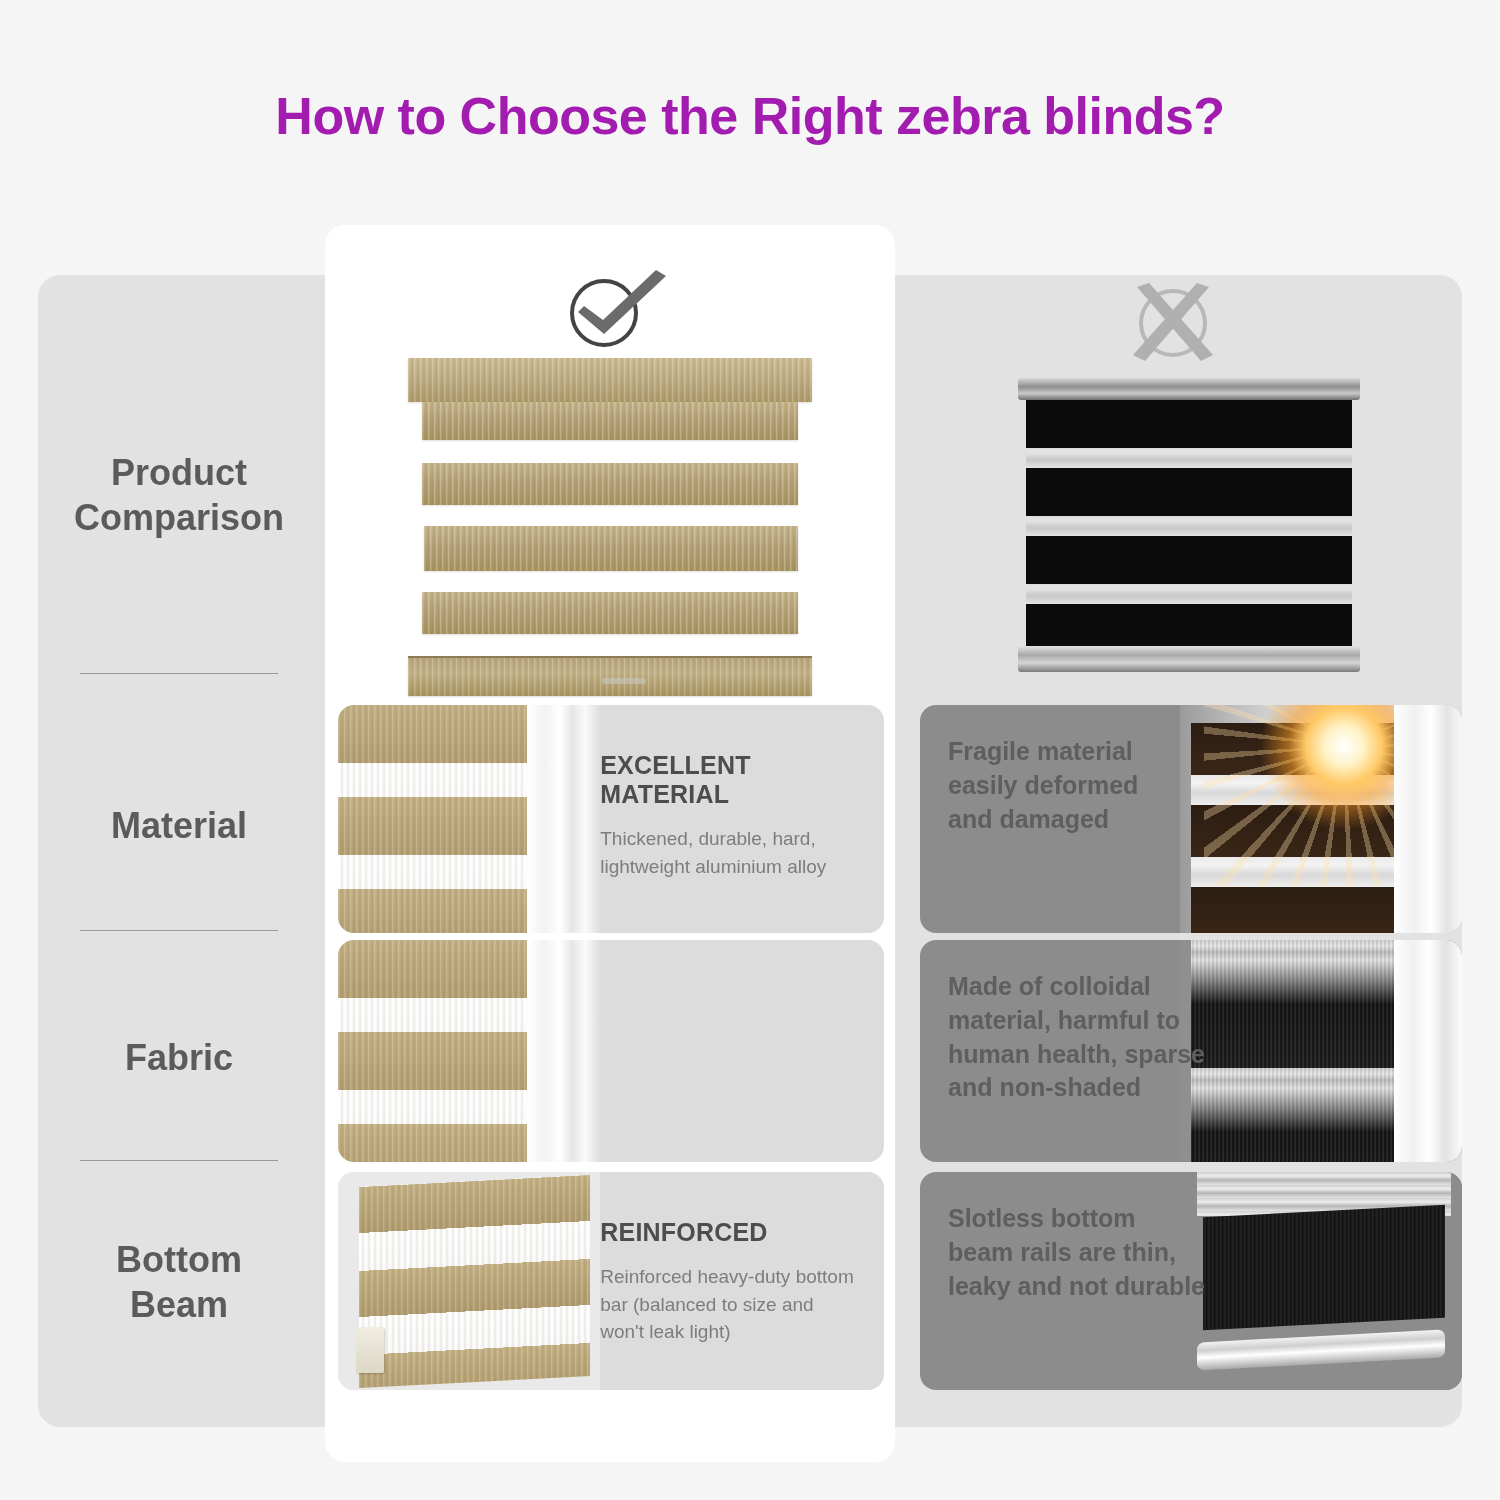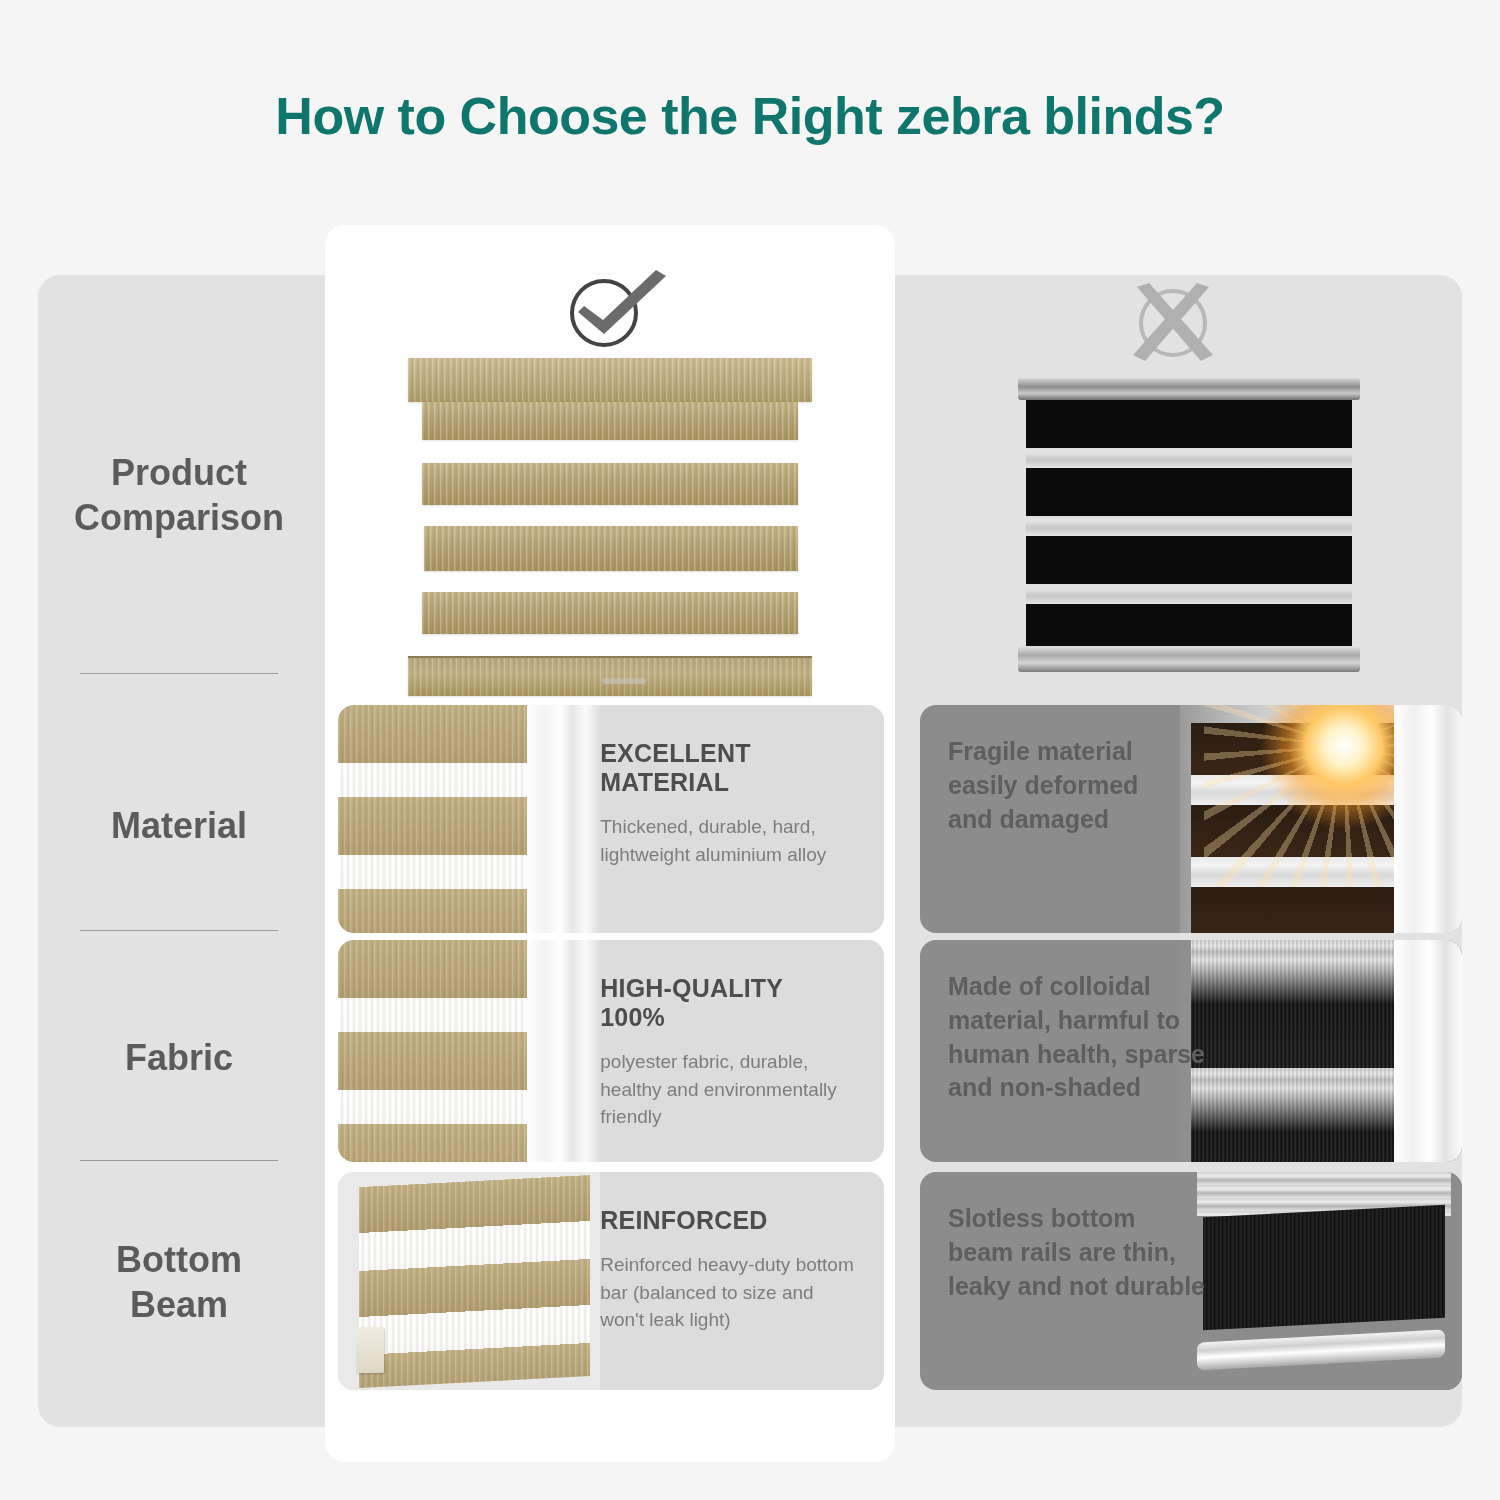--- a/index.html
+++ b/index.html
@@ -9,21 +9,21 @@
     font-family: "Liberation Sans", sans-serif;
     overflow: hidden;
   }
   .page { position: relative; width: 1500px; height: 1500px; background: #f5f5f5; }
 
   
   .title {
     position: absolute; left: 0; top: 86px; width: 1500px;
     text-align: center;
     font-size: 52px; font-weight: bold; letter-spacing: -0.5px;
-    color: #0f766e;
+    color: #a21caf;
   }
 
   
   .gray-panel {
     position: absolute; left: 38px; top: 275px;
     width: 1424px; height: 1152px;
     background: #e2e2e2;
     border-radius: 22px;
   }
 
@@ -158,21 +158,21 @@
 
   .feat-text {
     position: absolute; right: 0; top: 0; bottom: 0; width: 56%;
     padding: 34px 30px 0 22px;
     display: flex; flex-direction: column; justify-content: flex-start;
   }
   .feat-text.left-side { left: 0; right: auto; width: 56%; padding: 30px 12px 12px 28px; }
 
   .feat-title {
     font-size: 25px; font-weight: bold; color: #4d4d4d;
-    letter-spacing: 0.2px; margin-bottom: 16px;
+    letter-spacing: 0.2px; margin-bottom: 16px; margin-top: 12px;
   }
   .feat-body {
     font-size: 19px; color: #7d7d7d; line-height: 1.45;
   }
   .bad-text {
     font-size: 25px; font-weight: bold; color: #5e5e5e;
     line-height: 1.35; white-space: pre-line;
   }
 
   
@@ -349,24 +349,20 @@
     </div>
   </div>
 
   <div class="feat feat-good fr-1">
     <div class="feat-img closeup-good">
       <div class="cg-stripes">
           <div class="cg-grain"></div>
         </div>
       <div class="cg-frame"></div>
     </div>
-    <div class="feat-text">
-      <div class="feat-title">HIGH-QUALITY 100%</div>
-      <div class="feat-body">polyester fabric, durable, healthy and environmentally friendly</div>
-    </div>
   </div>
 
   <div class="feat feat-good fr-2">
     <div class="feat-img beam-good">
       <div class="bg-slats">
           <div class="cg-grain"></div>
         </div>
       <div class="bg-endcap"></div>
     </div>
     <div class="feat-text">

